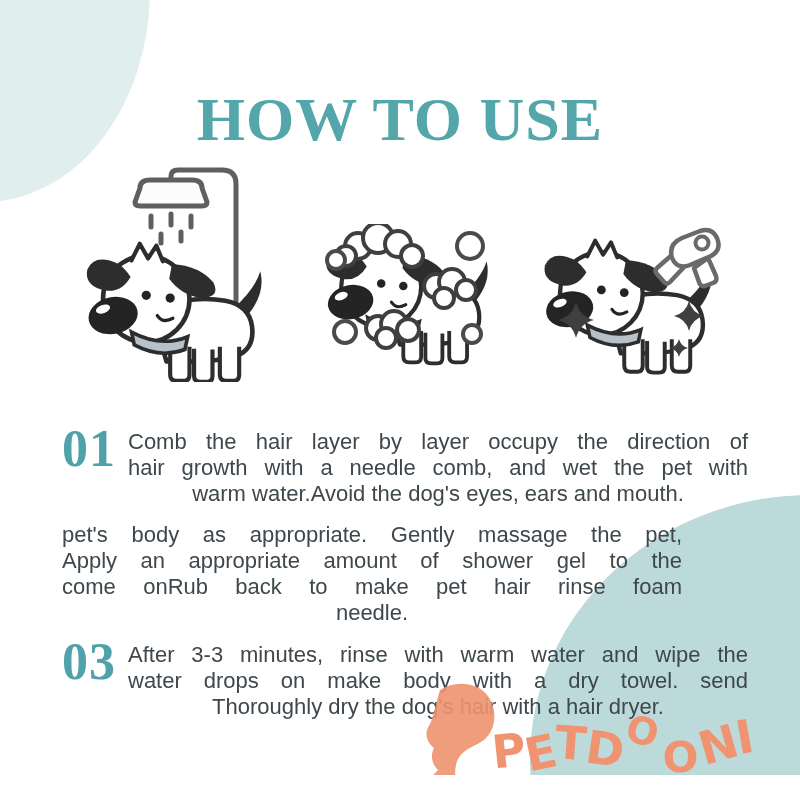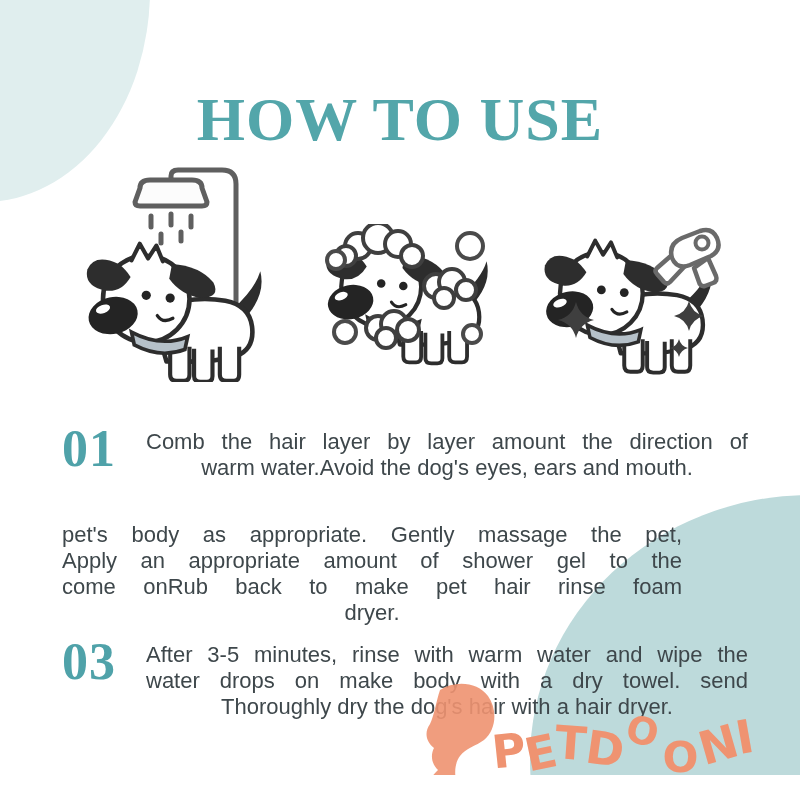--- a/index.html
+++ b/index.html
@@ -22,21 +22,21 @@
   .scene-shower{left:76px;top:166px;width:212px;height:216px;}
   .scene-foam{left:318px;top:224px;width:186px;height:166px;}
   .scene-dryer{left:536px;top:224px;width:190px;height:168px;}
   
   .steps{position:absolute;left:62px;top:0;width:686px;z-index:1;}
   .step{position:absolute;left:0;width:686px;display:flex;align-items:flex-start;}
   .step-1{top:429px;}
   .step-2{top:522px;}
   .step-3{top:642px;}
   .step-number{
-    width:60px;flex:0 0 60px;margin-right:24px;margin-top:-4px;
+    width:60px;flex:0 0 60px;margin-right:6px;margin-top:-4px;
     font-family:"Liberation Serif",serif;font-weight:bold;font-size:52px;line-height:48px;
     color:#4fa2a9;letter-spacing:1px;
   }
   .step-text{width:620px;color:#3e474b;font-size:22px;line-height:26px;}
   .jline{text-align:justify;text-align-last:justify;}
   .lastline{text-align:center;}
   
   .logo{
     position:absolute;left:492px;top:716px;z-index:3;display:flex;
     font-family:"DejaVu Sans",sans-serif;font-weight:bold;font-size:46px;
@@ -137,36 +137,37 @@
       <use href="#star4" transform="translate(40,96) scale(18)"></use>
       <use href="#star4" transform="translate(153,92) scale(15)"></use>
       <use href="#star4" transform="translate(143,124) scale(9)"></use>
     </g>
   </svg>
 
   <div class="steps">
     <div class="step step-1">
       <div class="step-number">01</div>
       <div class="step-text">
-        <div class="jline">Comb the hair layer by layer amount the direction of</div>
+        <div class="jline">Comb the hair layer by layer occupy the direction of</div>
+        <div class="jline">hair growth with a needle comb, and wet the pet with</div>
         <div class="lastline">warm water.Avoid the dog's eyes, ears and mouth.</div>
       </div>
     </div>
     <div class="step step-2">
       <div class="step-text">
         <div class="jline">pet's body as appropriate. Gently massage the pet,</div>
         <div class="jline">Apply an appropriate amount of shower gel to the</div>
         <div class="jline">come onRub back to make pet hair rinse foam</div>
-        <div class="lastline">dryer.</div>
+        <div class="lastline">needle.</div>
       </div>
     </div>
     <div class="step step-3">
       <div class="step-number">03</div>
       <div class="step-text">
-        <div class="jline">After 3-5 minutes, rinse with warm water and wipe the</div>
+        <div class="jline">After 3-3 minutes, rinse with warm water and wipe the</div>
         <div class="jline">water drops on make body with a dry towel. send</div>
         <div class="lastline">Thoroughly dry the dog's hair with a hair dryer.</div>
       </div>
     </div>
   </div>
 
   <svg class="mascot" viewBox="0 0 100 122">
     <path d="M30 12 C45 2 68 4 78 18 C88 32 86 52 74 62 C66 68 56 70 50 78
              C44 86 44 98 48 110 C50 116 54 120 58 122 L12 122 C14 108 20 100 28 92
              C22 86 20 78 24 70 C16 64 14 54 20 46 C24 38 26 24 30 12 Z" fill="#ef9371"></path>

